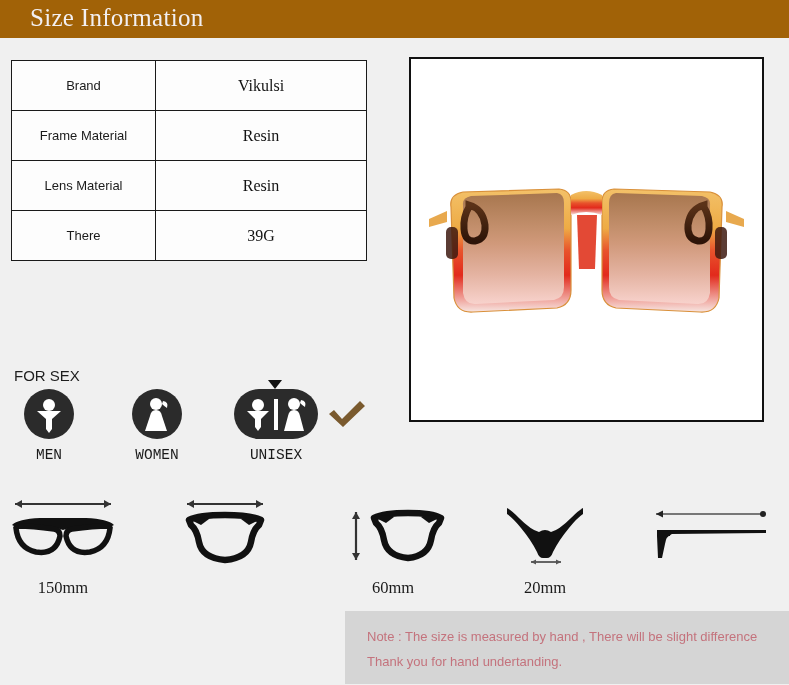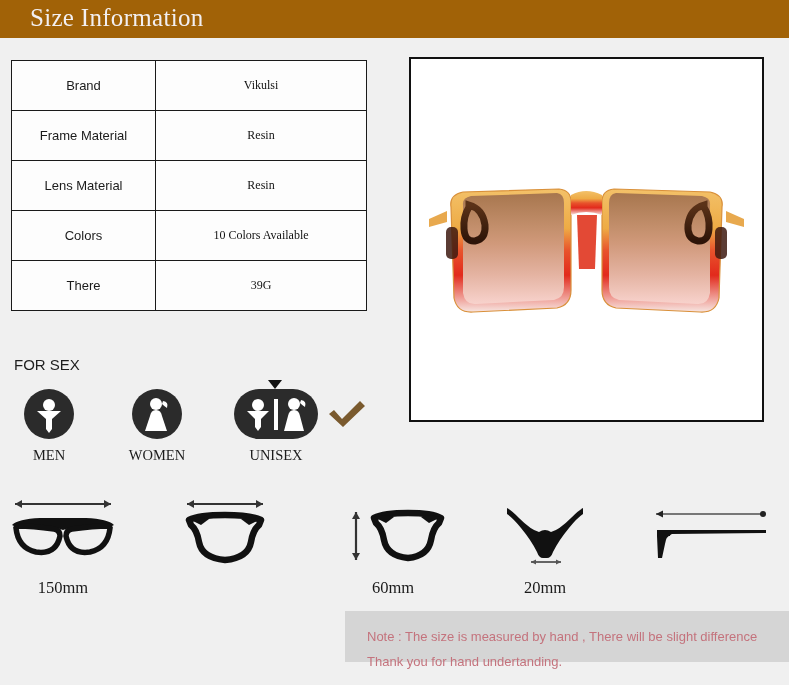--- a/index.html
+++ b/index.html
@@ -54,21 +54,21 @@
     padding: 0 4px;
   }
   .spec-label {
     width: 135px;
     font-family: "Liberation Sans", sans-serif;
     font-size: 13px;
     color: #1b1b1b;
   }
   .spec-value {
     font-family: "Liberation Serif", serif;
-    font-size: 12px;
+    font-size: 16px;
     color: #121212;
   }
 
   
   .product-panel {
     position: absolute;
     left: 409px;
     top: 57px;
     width: 355px;
     height: 365px;
@@ -80,36 +80,36 @@
   .product-svg {
     position: absolute;
     left: 0;
     top: 0;
   }
 
   
   .forsex-label {
     position: absolute;
     left: 14px;
-    top: 356px;
+    top: 367px;
     font-size: 15px;
     color: #1e1e1e;
     font-family: "Liberation Sans", sans-serif;
   }
   .sex-group {
     position: absolute;
     top: 388px;
     text-align: center;
   }
   .sex-men   { left: 16px;  width: 66px; }
   .sex-women { left: 124px; width: 66px; }
   .sex-unisex{ left: 232px; width: 88px; }
 
   .sex-caption {
-    font-family: Liberation Serif, serif;
+    font-family: Liberation Mono, monospace;
     font-size: 14.5px;
     color: #1b1b1b;
     margin-top: 7px;
   }
   .sex-icon-wrap {
     display: flex;
     justify-content: center;
     align-items: center;
     height: 52px;
   }
@@ -153,21 +153,21 @@
     color: #1a1a1a;
     margin-top: 8px;
   }
 
   
   .note-box {
     position: absolute;
     left: 345px;
     top: 611px;
     width: 444px;
-    height: 51px;
+    height: 73px;
     background: #d5d5d5;
     box-sizing: border-box;
     padding: 13px 0 0 22px;
   }
   .note-line {
     font-family: "Liberation Sans", sans-serif;
     font-size: 13px;
     color: #c4737d;
     line-height: 25px;
     white-space: nowrap;
@@ -186,24 +186,20 @@
       <td class="spec-label">Brand</td>
       <td class="spec-value">Vikulsi</td>
     </tr>
     <tr>
       <td class="spec-label">Frame Material</td>
       <td class="spec-value">Resin</td>
     </tr>
     <tr>
       <td class="spec-label">Lens Material</td>
       <td class="spec-value">Resin</td>
-    </tr>
-    <tr>
-      <td class="spec-label">Colors</td>
-      <td class="spec-value">10 Colors Available</td>
     </tr>
     <tr>
       <td class="spec-label">There</td>
       <td class="spec-value">39G</td>
     </tr>
   </tbody>
 </table>
 
 <div class="product-panel">
   <svg class="product-svg" width="351" height="361" viewBox="0 0 351 361">

